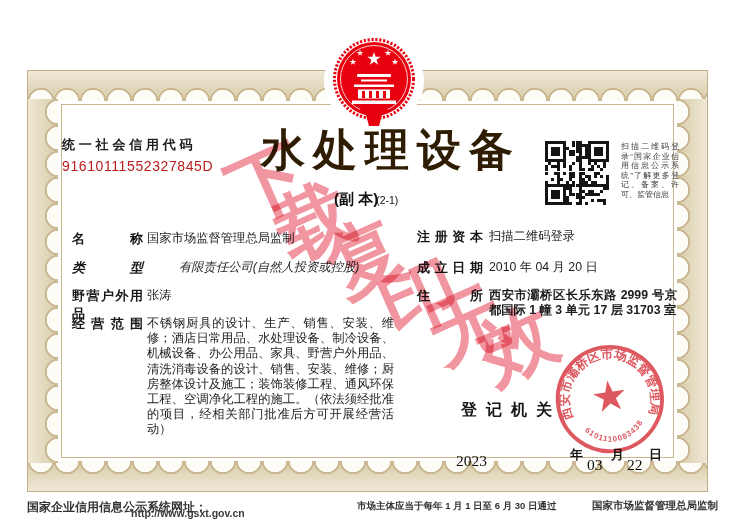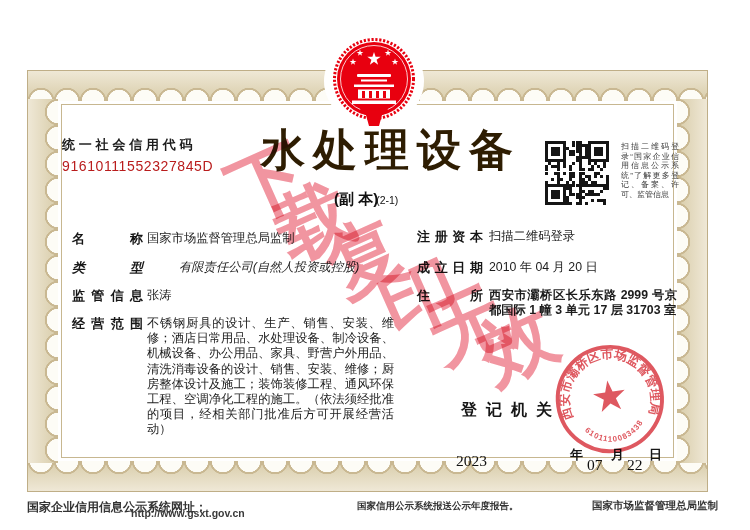--- a/index.html
+++ b/index.html
@@ -370,21 +370,21 @@
 
 <div class="row l1">
   <span class="flabel l">名称</span>
   <span class="fvalue">国家市场监督管理总局监制</span>
 </div>
 <div class="row l2">
   <span class="flabel l">类型</span>
   <span class="fvalue">有限责任公司(自然人投资或控股)</span>
 </div>
 <div class="row l3">
-  <span class="flabel l">监管信息</span>
+  <span class="flabel l">野营户外用品</span>
   <span class="fvalue">张涛</span>
 </div>
 <div class="row l4">
   <span class="flabel l">经营范围</span>
   <span class="fvalue">不锈钢厨具的设计、生产、销售、安装、维修；酒店日常用品、水处理设备、制冷设备、机械设备、办公用品、家具、野营户外用品、清洗消毒设备的设计、销售、安装、维修；厨房整体设计及施工；装饰装修工程、通风环保工程、空调净化工程的施工。（依法须经批准的项目，经相关部门批准后方可开展经营活动）</span>
 </div>
 
 <div class="row r1">
   <span class="flabel r">注册资本</span>
   <span class="fvalue">扫描二维码登录</span>
@@ -394,21 +394,21 @@
   <span class="fvalue">2010 年 04 月 20 日</span>
 </div>
 <div class="row r3">
   <span class="flabel r">住所</span>
   <span class="fvalue">西安市灞桥区长乐东路 2999 号京都国际 1 幢 3 单元 17 层 31703 室</span>
 </div>
 
 <div class="abs reg-authority">登记机关</div>
 <span class="d num y">2023</span>
 <span class="d cn yl">年</span>
-<span class="d num m">07</span>
+<span class="d num m">03</span>
 <span class="d cn ml">月</span>
 <span class="d num dd">22</span>
 <span class="d cn dl">日</span>
 
 <div class="wm c0">下</div>
 <div class="wm c1">载</div>
 <div class="wm c2">复</div>
 <div class="wm c3">印</div>
 <div class="wm c4">无</div>
 <div class="wm c5">效</div>
@@ -424,15 +424,15 @@
     <textPath href="#sealArcTop" startOffset="2">西安市灞桥区市场监督管理局</textPath>
   </text>
   <text font-family="Liberation Sans, sans-serif" font-size="8" font-weight="bold" fill="#dc4a52" letter-spacing="1">
     <textPath href="#sealArcBottom" startOffset="4">6101110083438</textPath>
   </text>
 </svg>
 
 <div class="foot left-label">国家企业信用信息公示系统网址：</div>
 <div class="foot left-url">http://www.gsxt.gov.cn</div>
 <div class="foot mid">
-  <div>国家信用公示系统报送公示年度报告。</div>
+  <div>市场主体应当于每年 1 月 1 日至 6 月 30 日通过</div>
 </div>
 <div class="foot right">国家市场监督管理总局监制</div>
 
 </body></html>

